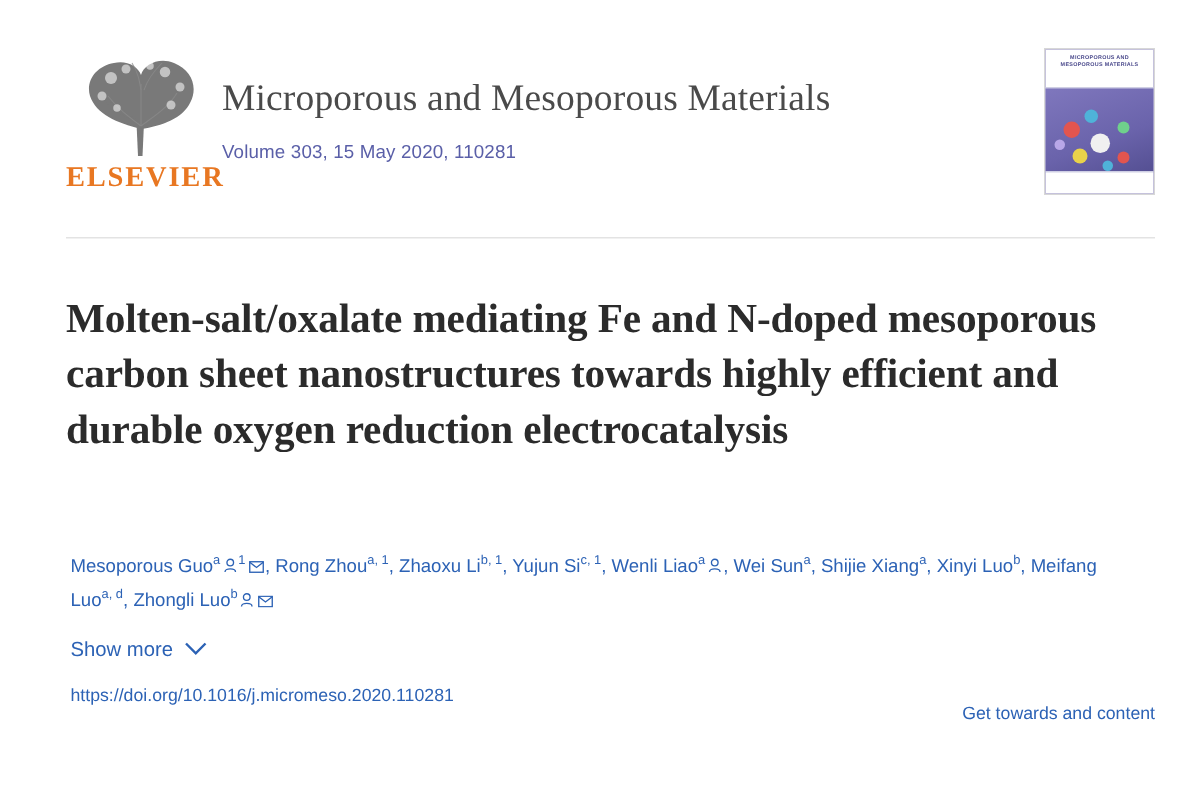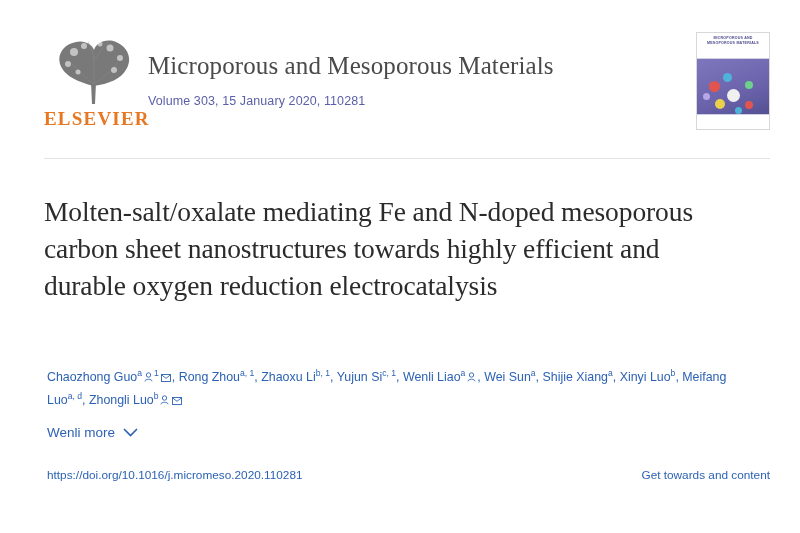--- a/index.html
+++ b/index.html
@@ -125,21 +125,21 @@
   
   .article-title {
     position: absolute;
     left: 44px;
     right: 52px;
     top: 176px;
     font-family: "Liberation Serif", serif;
     font-size: 27.5px;
     line-height: 1.33;
     color: #2b2b2b;
-    font-weight: 400;
+    font-weight: 700;
     letter-spacing: -0.1px;
   }
 
   
   .authors {
     position: absolute;
     left: 47px;
     right: 60px;
     top: 366px;
     font-size: 12.4px;
@@ -175,21 +175,21 @@
     cursor: pointer;
   }
   .show-more .chev {
     display: inline-block;
   }
 
   
   .doi-link {
     position: absolute;
     left: 47px;
-    top: 468px;
+    top: 456px;
     font-size: 11.8px;
     color: #2c62b5;
     text-decoration: none;
   }
   .rights-link {
     position: absolute;
     right: 30px;
     top: 468px;
     font-size: 11.8px;
     color: #2c62b5;
@@ -227,21 +227,21 @@
           <circle cx="52" cy="14" r="2.5"></circle>
           <circle cx="66" cy="40" r="3"></circle>
           <circle cx="30" cy="42" r="2.5"></circle>
         </g>
       </svg>
       <div class="elsevier-word">ELSEVIER</div>
     </div>
 
     <div class="journal-block">
       <div class="journal-title">Microporous and Mesoporous Materials</div>
-      <div class="journal-volume">Volume 303, 15 January 2020, 110281</div>
+      <div class="journal-volume">Volume 303, 15 May 2020, 110281</div>
     </div>
 
     <div class="cover-thumb">
       <div class="cover-top">
         <div class="cover-top-line">MICROPOROUS AND</div>
         <div class="cover-top-line">MESOPOROUS MATERIALS</div>
       </div>
       <div class="cover-mid">
         <div class="mol" style="width:11px;height:11px;background:#e2554f;left:12px;top:22px;"></div>
         <div class="mol" style="width:9px;height:9px;background:#4fb3d9;left:26px;top:14px;"></div>
@@ -254,40 +254,40 @@
       </div>
       <div class="cover-bot"></div>
     </div>
   </div>
 
   <div class="hr-line"></div>
 
   <h1 class="article-title">Molten-salt/oxalate mediating Fe and N-doped mesoporous carbon sheet nanostructures towards highly efficient and durable oxygen reduction electrocatalysis</h1>
 
   <div class="authors">
-    <span><span>Chaozhong Guo</span><span class="aff">a</span><svg class="mini-icon" width="9" height="10" viewBox="0 0 9 10">
+    <span><span>Mesoporous Guo</span><span class="aff">a</span><svg class="mini-icon" width="9" height="10" viewBox="0 0 9 10">
           <circle cx="4.5" cy="3" r="2.2" fill="none" stroke="#2c62b5" stroke-width="0.9"></circle>
           <path d="M1 9.3 C1 6.6 8 6.6 8 9.3" fill="none" stroke="#2c62b5" stroke-width="0.9"></path>
         </svg><span class="aff">1</span><svg class="mini-icon" width="10" height="8" viewBox="0 0 10 8">
           <rect x="0.5" y="0.5" width="9" height="7" fill="none" stroke="#2c62b5" stroke-width="0.9"></rect>
           <path d="M0.5 0.8 L5 4.3 L9.5 0.8" fill="none" stroke="#2c62b5" stroke-width="0.9"></path>
         </svg><span class="sep">, </span></span><span><span>Rong Zhou</span><span class="aff">a, 1</span><span class="sep">, </span></span><span><span>Zhaoxu Li</span><span class="aff">b, 1</span><span class="sep">, </span></span><span><span>Yujun Si</span><span class="aff">c, 1</span><span class="sep">, </span></span><span><span>Wenli Liao</span><span class="aff">a</span><svg class="mini-icon" width="9" height="10" viewBox="0 0 9 10">
           <circle cx="4.5" cy="3" r="2.2" fill="none" stroke="#2c62b5" stroke-width="0.9"></circle>
           <path d="M1 9.3 C1 6.6 8 6.6 8 9.3" fill="none" stroke="#2c62b5" stroke-width="0.9"></path>
         </svg><span class="sep">, </span></span><span><span>Wei Sun</span><span class="aff">a</span><span class="sep">, </span></span><span><span>Shijie Xiang</span><span class="aff">a</span><span class="sep">, </span></span><span><span>Xinyi Luo</span><span class="aff">b</span><span class="sep">, </span></span><span><span>Meifang Luo</span><span class="aff">a, d</span><span class="sep">, </span></span><span><span>Zhongli Luo</span><span class="aff">b</span><svg class="mini-icon" width="9" height="10" viewBox="0 0 9 10">
           <circle cx="4.5" cy="3" r="2.2" fill="none" stroke="#2c62b5" stroke-width="0.9"></circle>
           <path d="M1 9.3 C1 6.6 8 6.6 8 9.3" fill="none" stroke="#2c62b5" stroke-width="0.9"></path>
         </svg><svg class="mini-icon" width="10" height="8" viewBox="0 0 10 8">
           <rect x="0.5" y="0.5" width="9" height="7" fill="none" stroke="#2c62b5" stroke-width="0.9"></rect>
           <path d="M0.5 0.8 L5 4.3 L9.5 0.8" fill="none" stroke="#2c62b5" stroke-width="0.9"></path>
         </svg></span>
   </div>
 
   <div class="show-more">
-    <span>Wenli more</span>
+    <span>Show more</span>
     <span class="chev">
       <svg width="15" height="9" viewBox="0 0 15 9">
           <path d="M1 1 L7.5 7.5 L14 1" fill="none" stroke="#2c62b5" stroke-width="1.6"></path>
         </svg>
     </span>
   </div>
 
   <a class="doi-link" href="#">https://doi.org/10.1016/j.micromeso.2020.110281</a>
   <a class="rights-link" href="#">Get towards and content</a>
 

